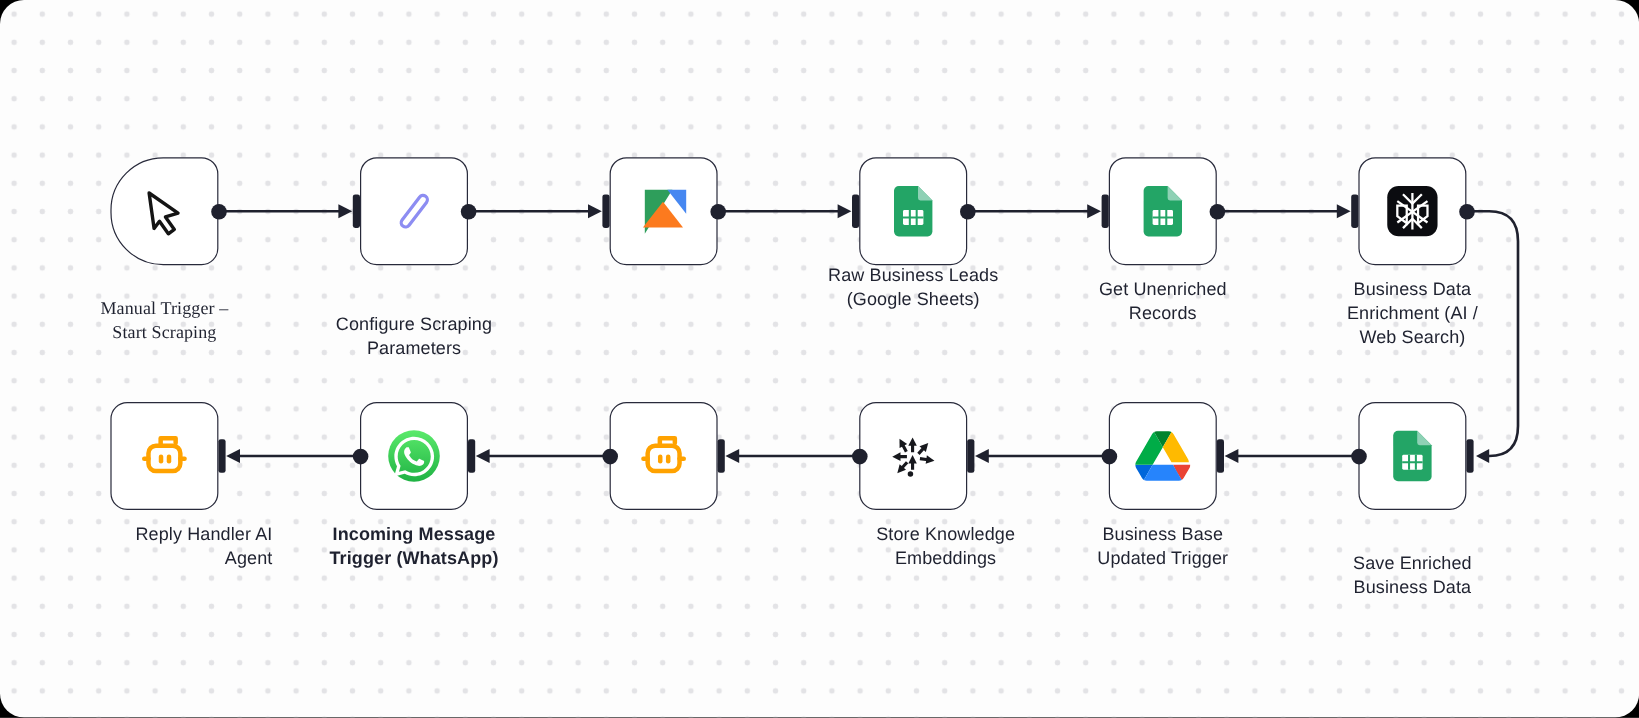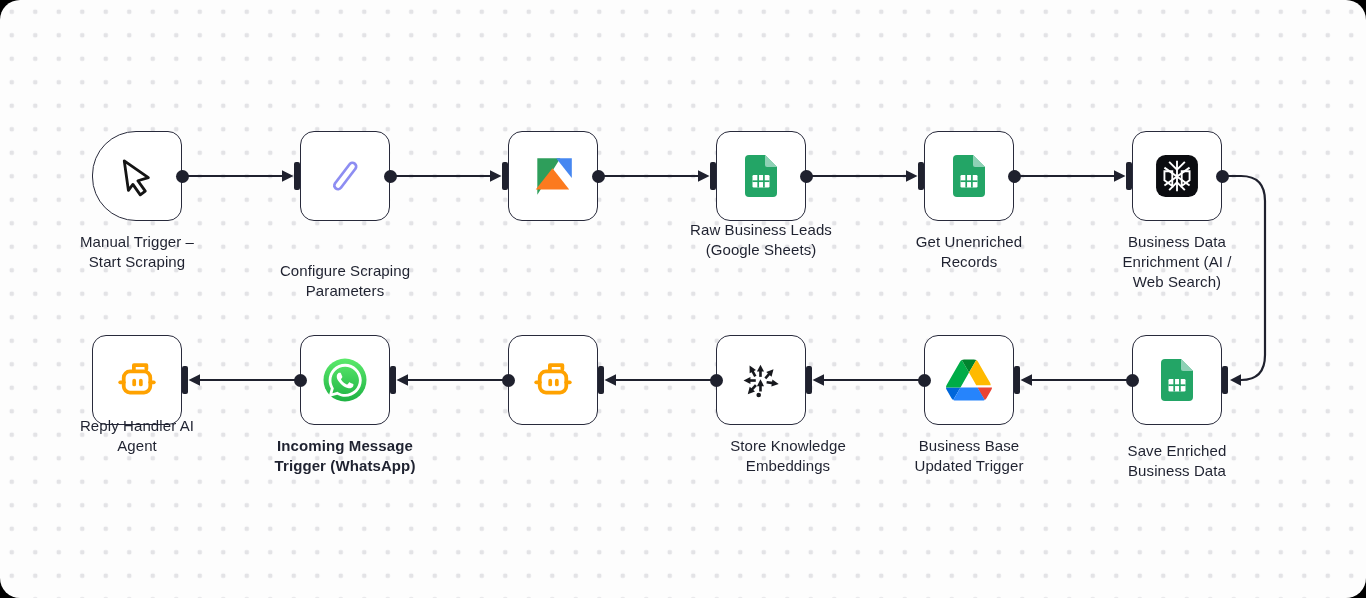--- a/index.html
+++ b/index.html
@@ -256,36 +256,36 @@
         <rect x="15" y="21" width="34" height="27" rx="8"></rect>
         <line x1="10.5" y1="35" x2="15" y2="35"></line>
         <line x1="49" y1="35" x2="53.5" y2="35"></line>
       </g>
       <rect x="26" y="30.5" width="4.8" height="9.5" rx="2.4" fill="#FFA200"></rect>
       <rect x="34.5" y="30.5" width="4.8" height="9.5" rx="2.4" fill="#FFA200"></rect>
     </svg>
     <div class="port-tab tab-right"></div>
   </div>
 
-  <div class="label" style="left:47px;top:232px;">Manual Trigger –
+  <div class="label" style="left:47px;top:248px;font-family:Liberation Serif, serif;">Manual Trigger –
 Start Scraping</div>
   <div class="label" style="left:255px;top:227px;margin-top:34px;">Configure Scraping
 Parameters</div>
   <div class="label" style="left:671px;top:220px;">Raw Business Leads
 (Google Sheets)</div>
   <div class="label" style="left:879px;top:232px;">Get Unenriched
 Records</div>
   <div class="label" style="left:1087px;top:232px;">Business Data
 Enrichment (AI /
 Web Search)</div>
 
-  <div class="label" style="left:1087px;top:441px;">Save Enriched
+  <div class="label" style="left:1087px;top:460px;">Save Enriched
 Business Data</div>
   <div class="label" style="left:879px;top:436px;">Business Base
 Updated Trigger</div>
   <div class="label" style="left:698px;top:436px;">Store Knowledge
 Embeddings</div>
   <div class="label" style="left:255px;top:436px;font-weight:bold;">Incoming Message
 Trigger (WhatsApp)</div>
-  <div class="label" style="left:47px;top:416px;">Reply Handler AI
+  <div class="label" style="left:47px;top:436px;text-align:right;">Reply Handler AI
 Agent</div>
 
 </div>
 
 </body></html>

